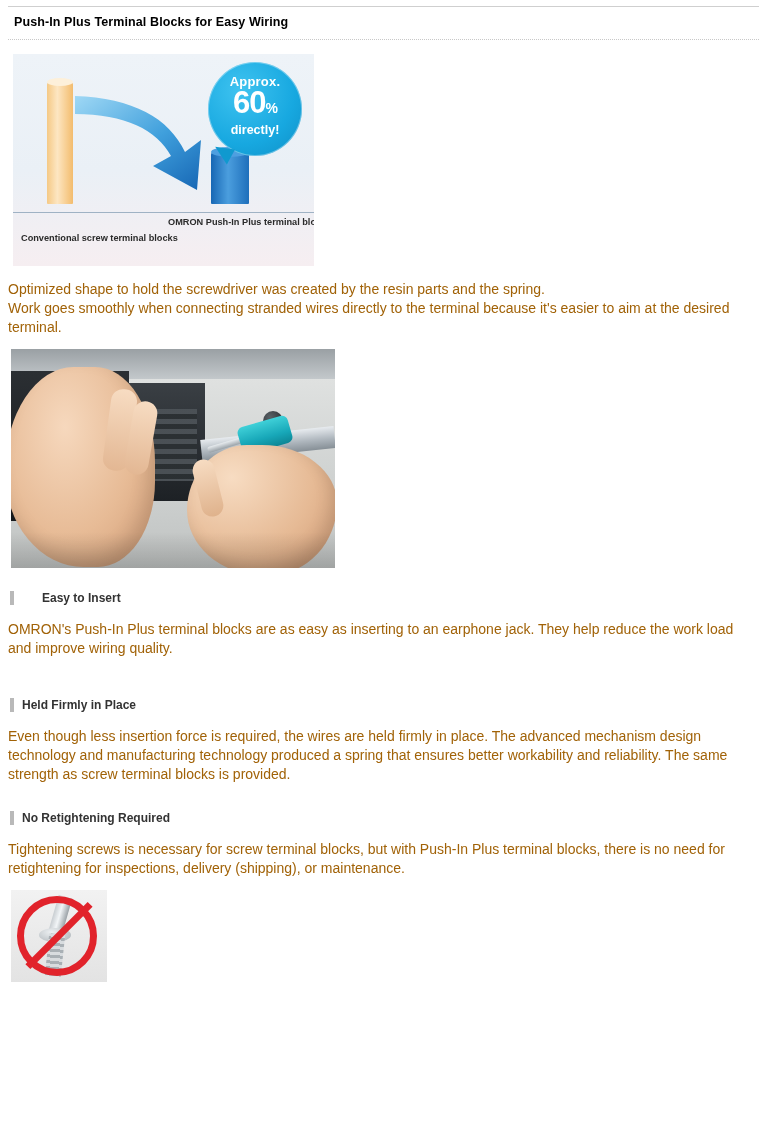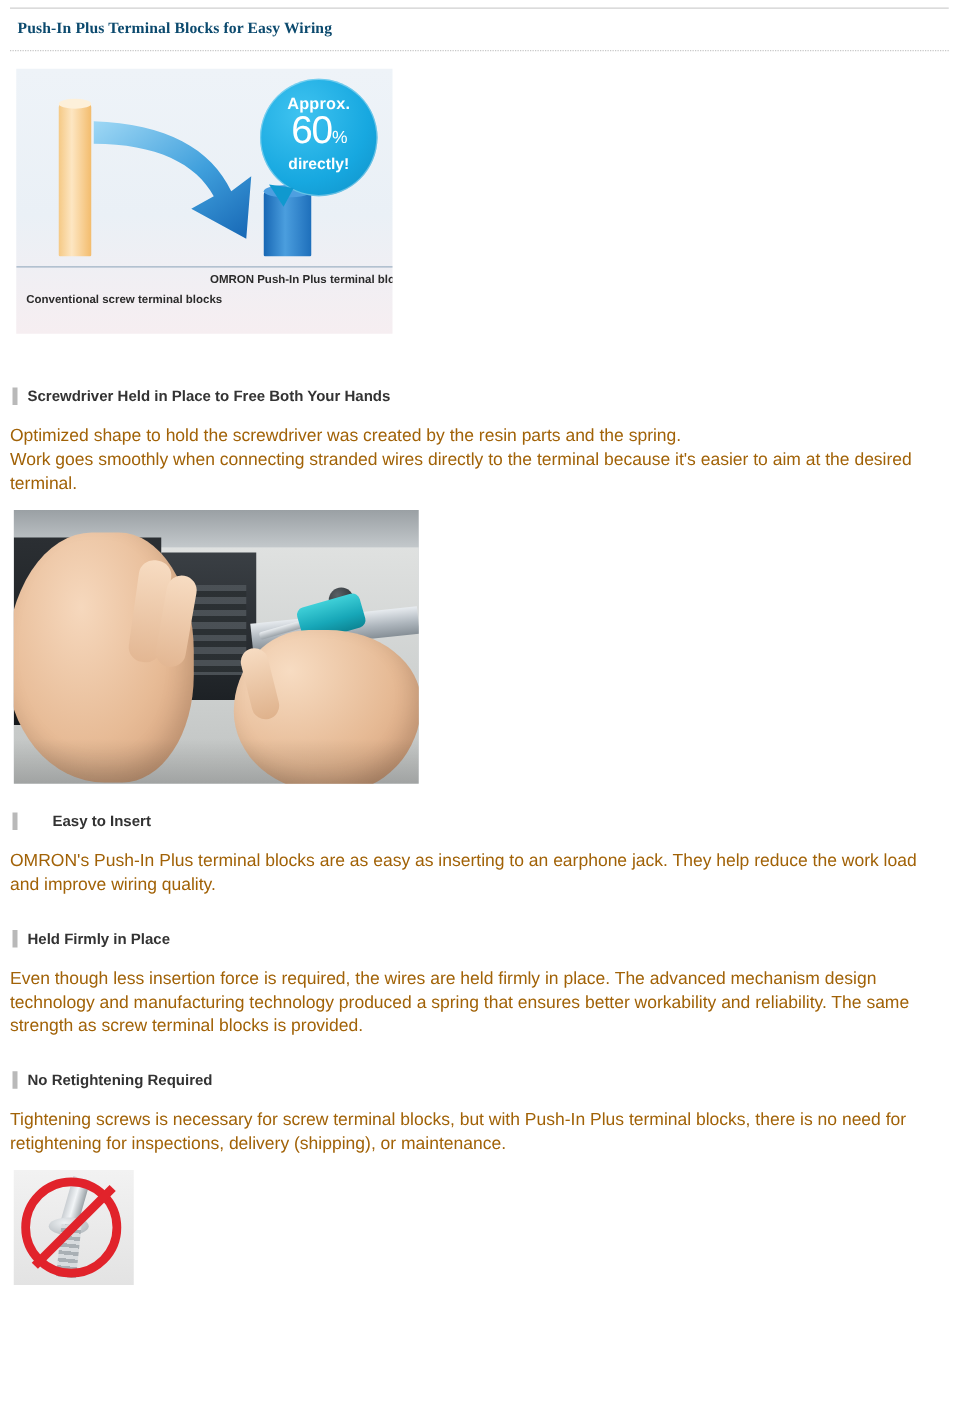--- a/index.html
+++ b/index.html
@@ -21,24 +21,23 @@
   }
   
   .top-rule {
     margin: 6px 8px 0 8px;
     border-top: 1px solid #cfcfcf;
     height: 0;
   }
   h1.doc-title {
     font-size: 12.5px;
     font-weight: bold;
-    color: #0c4a6e;
+    color: #000000;
     margin: 8px 12px 0 14px;
     letter-spacing: 0.1px;
-    font-family: Liberation Serif, serif;
   }
   .dotted-rule {
     margin: 10px 8px 0 8px;
     border-top: 1px dotted #c8c8c8;
     height: 0;
   }
 
   
   .bar-head {
     position: relative;
@@ -155,21 +154,21 @@
     transform: rotate(8deg);
   }
   .bubble .b1 {
     font-size: 13px;
     font-weight: bold;
     margin-top: 12px;
     letter-spacing: .2px;
   }
   .bubble .b2 {
     font-size: 31px;
-    font-weight: normal;
+    font-weight: bold;
     line-height: 28px;
     letter-spacing: -1px;
   }
   .bubble .b2 small { font-size: 14px; }
   .bubble .b3 {
     font-size: 12.5px;
     font-weight: bold;
     margin-top: 1px;
   }
   .fig-labels {
@@ -349,23 +348,20 @@
       </div>
     </div>
 
     <div class="fig-labels">
       <div class="lbl l1">Conventional screw terminal blocks</div>
       <div class="lbl l2">OMRON Push-In Plus terminal block</div>
     </div>
 
   </div>
 
-  <div class="bar-head" style="margin-top:42px;">
-    <span>Screwdriver Held in Place to Free Both Your Hands</span>
-  </div>
   <p class="body-text" style="white-space:pre-line;">Optimized shape to hold the screwdriver was created by the resin parts and the spring.
 Work goes smoothly when connecting stranded wires directly to the terminal because it's easier to aim at the desired terminal.</p>
 
   <div class="photo-hands">
     <div class="ph-bg-top"></div>
     <div class="ph-bg-bottom"></div>
     <div class="ph-panel"></div>
     <div class="ph-panel2"></div>
     <div class="ph-term"></div>
     <div class="ph-rail"></div>
@@ -378,21 +374,21 @@
     <div class="ph-hand-right"></div>
     <div class="ph-finger" style="left:186px; top:110px; width:22px; height:58px; transform:rotate(-14deg); background:linear-gradient(180deg,#f7dcc2,#dfb28c);"></div>
     <div class="ph-shadow"></div>
   </div>
 
   <div class="bar-head" style="margin-top:22px;padding-left:32px;">
     <span>Easy to Insert</span>
   </div>
   <p class="body-text">OMRON's Push-In Plus terminal blocks are as easy as inserting to an earphone jack. They help reduce the work load and improve wiring quality.</p>
 
-  <div class="bar-head" style="margin-top:26px;">
+  <div class="bar-head" style="margin-top:39px;">
     <span>Held Firmly in Place</span>
   </div>
   <p class="body-text">Even though less insertion force is required, the wires are held firmly in place. The advanced mechanism design technology and manufacturing technology produced a spring that ensures better workability and reliability. The same strength as screw terminal blocks is provided.</p>
 
   <div class="bar-head" style="margin-top:26px;">
     <span>No Retightening Required</span>
   </div>
   <p class="body-text">Tightening screws is necessary for screw terminal blocks, but with Push-In Plus terminal blocks, there is no need for retightening for inspections, delivery (shipping), or maintenance.</p>
 
   <div class="photo-screw">

